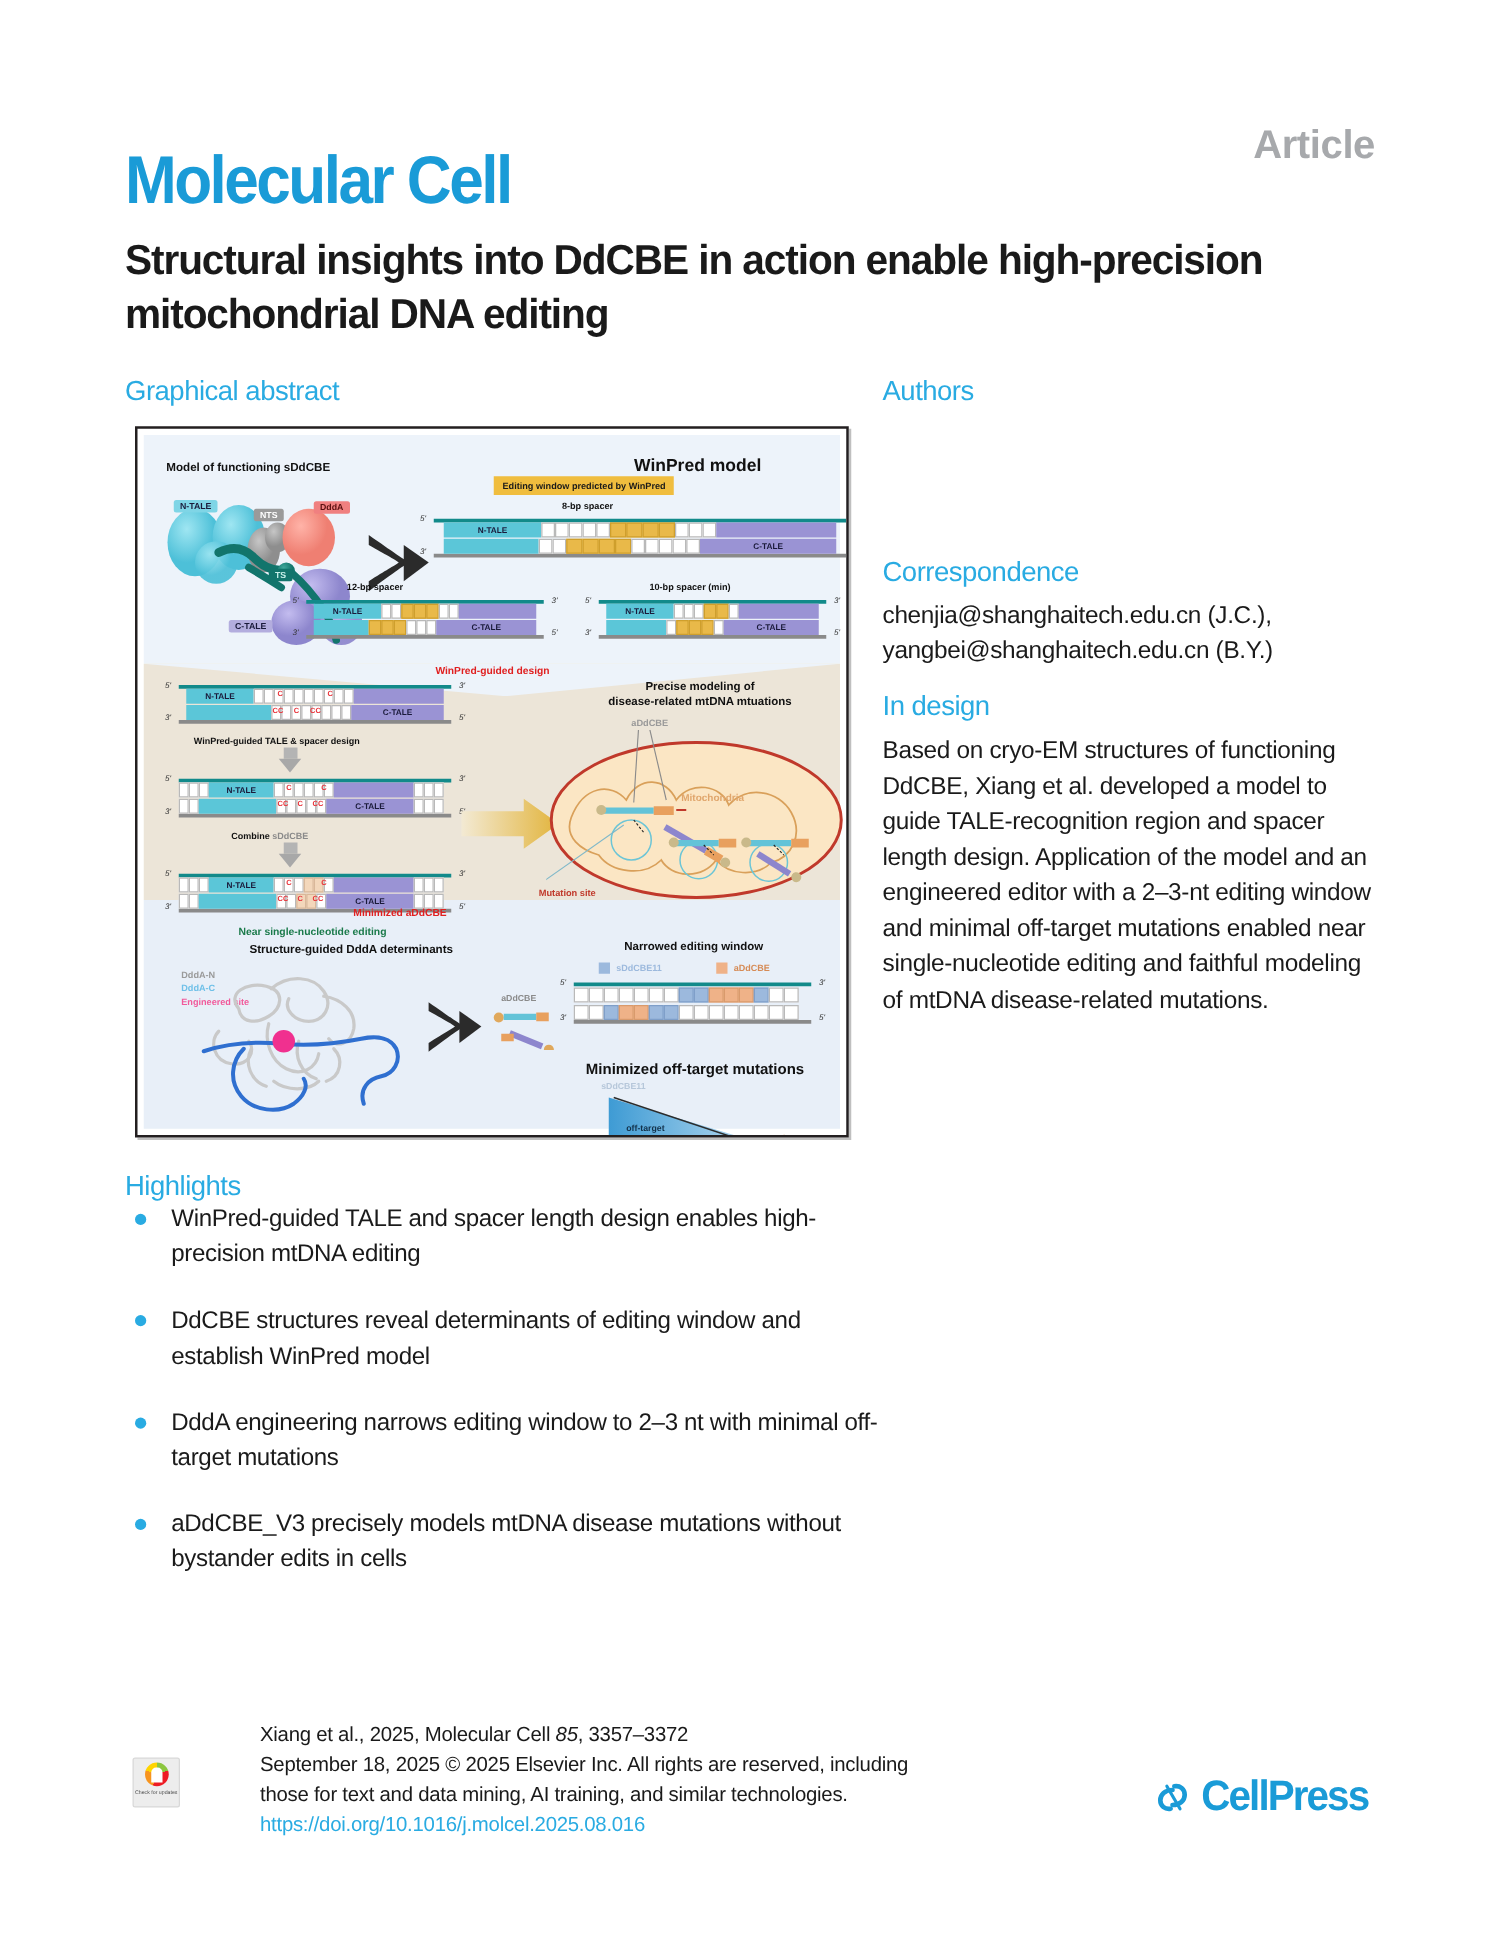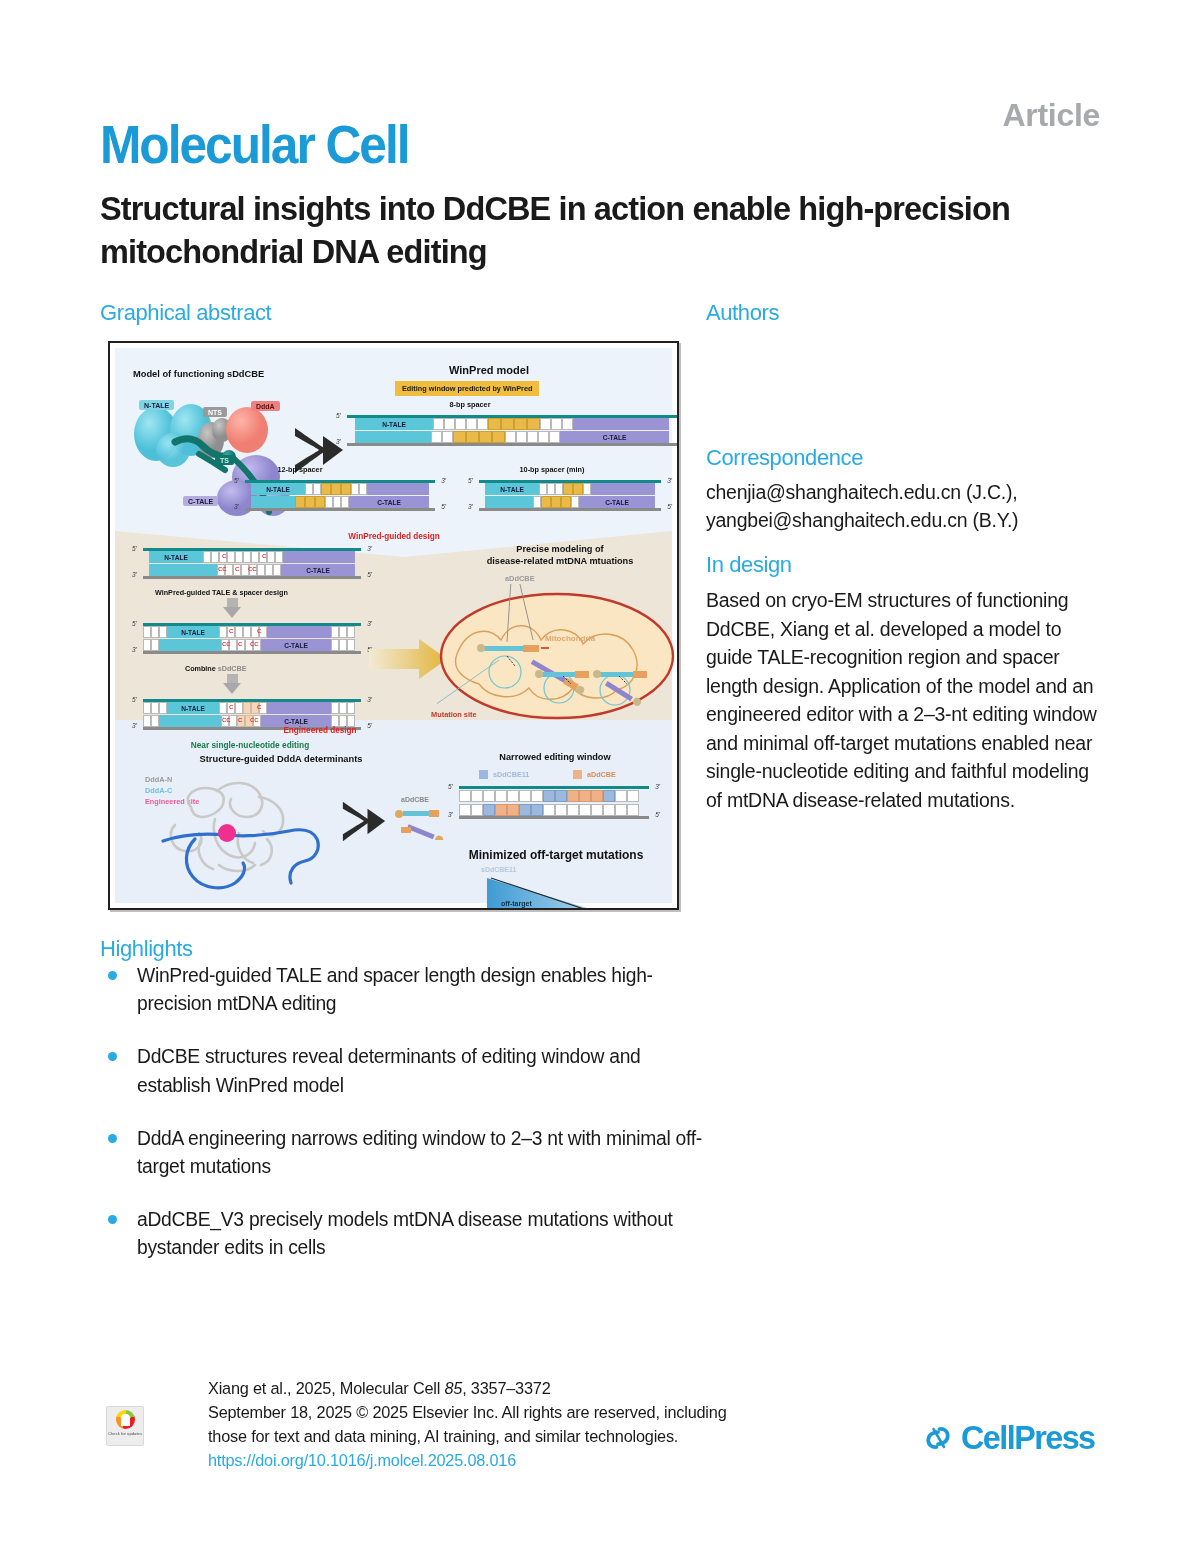--- a/index.html
+++ b/index.html
@@ -277,21 +277,21 @@
       <div class="tag" style="left:88px; top:59px; background:#9a9a9a; color:#fff;">NTS</div>
       <div class="tag" style="left:136px; top:53px; background:#f08080; color:#5a1010;">DddA</div>
       <div class="tag" style="left:100px; top:107px; background:#12756c; color:#c8f0ea;">TS</div>
       <div class="tag" style="left:68px; top:148px; background:#b3adde;">C-TALE</div>
 
       <svg class="funnel" width="52" height="50" viewBox="0 0 52 50" style="left:178px; top:78px;">
         <path d="M2 2 C22 16, 28 20, 34 24 C28 28, 22 32, 2 47 L2 39 C16 30, 22 27, 26 24 C22 21, 16 18, 2 10 Z" fill="#2b2b2b"></path>
         <path d="M30 10 L50 24 L30 39 Z" fill="#2b2b2b"></path>
       </svg>
 
-      <div class="fig-title" style="left:254px; top:16px; width:240px; font-size:11px;">WinPred model</div>
+      <div class="fig-title" style="left:254px; top:16px; width:240px; font-size:14px;text-align:right;">WinPred model</div>
       <div id="winpred-banner" style="left:280px; top:33px;">Editing window predicted by WinPred</div>
 
       <div class="spacer-lab" style="left:300px; top:52px; width:110px;">8-bp spacer</div>
       <div class="dna" style="left:232px; top:63px; width:330px; height:40px;">
         <div class="endlab" style="left:-11px; top:1px;">5'</div>
 
         <div class="endlab" style="left:-11px; top:27px;">3'</div>
 
         <div class="strand top" style="top:4px;"></div>
         <div class="strand" style="top:32px;"></div>
@@ -566,21 +566,21 @@
         <path d="M-12 128 L62 76" stroke="#7fb8c9" stroke-width="0.9" fill="none"></path>
 
         <path d="M70 72 L78 82" stroke="#222" stroke-width="0.9" stroke-dasharray="2,1.5"></path>
         <path d="M126 92 L134 100" stroke="#222" stroke-width="0.9" stroke-dasharray="2,1.5"></path>
         <path d="M182 92 L190 100" stroke="#222" stroke-width="0.9" stroke-dasharray="2,1.5"></path>
       </svg>
       <div class="mito-label" style="left:430px; top:286px;">Mitochondria</div>
       <div class="fig-small" style="left:316px; top:362px; font-size:7.4px; color:#c0392b;">Mutation site</div>
 
       <div class="red-lab" style="left:150px; top:378px; width:110px;">
-        <span>Engineered design</span>
+        <span>Minimized aDdCBE</span>
       </div>
 
       <div class="fig-title" style="left:46px; top:406px; width:240px; font-size:9.3px;">Structure-guided DddA determinants</div>
       <div class="legend-line" style="left:30px; top:427px; color:#9a9a9a;">DddA-N</div>
       <div class="legend-line" style="left:30px; top:438px; color:#6fc0e8;">DddA-C</div>
       <div class="legend-line" style="left:30px; top:449px; color:#f15a9b;">Engineered site</div>
 
       <svg width="190" height="128" viewBox="0 0 190 128" style="position:absolute;left:40px;top:425px;">
         <g stroke="#c9c9c9" stroke-width="2.6" fill="none" stroke-linecap="round" stroke-linejoin="round">
           <path d="M36 34 C26 22, 42 12, 58 16 C74 20, 70 34, 60 40 C50 46, 38 46, 36 34 Z"></path>

